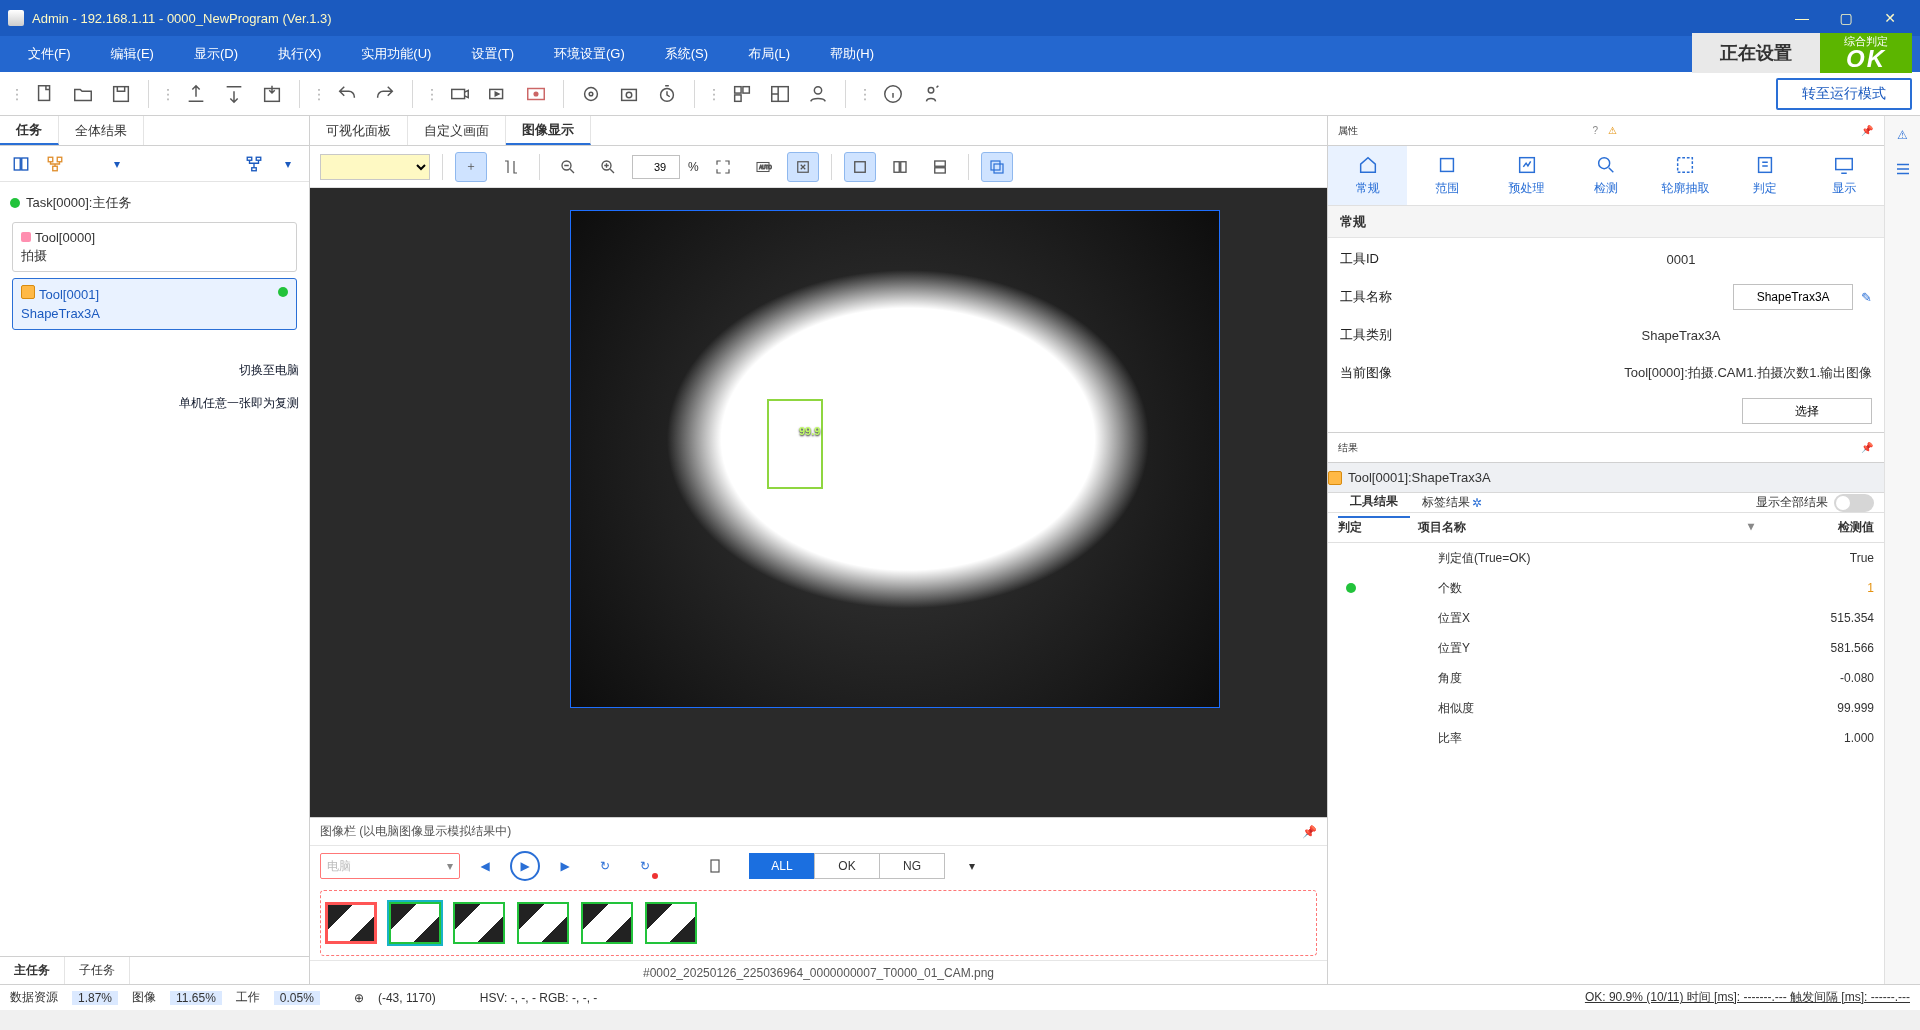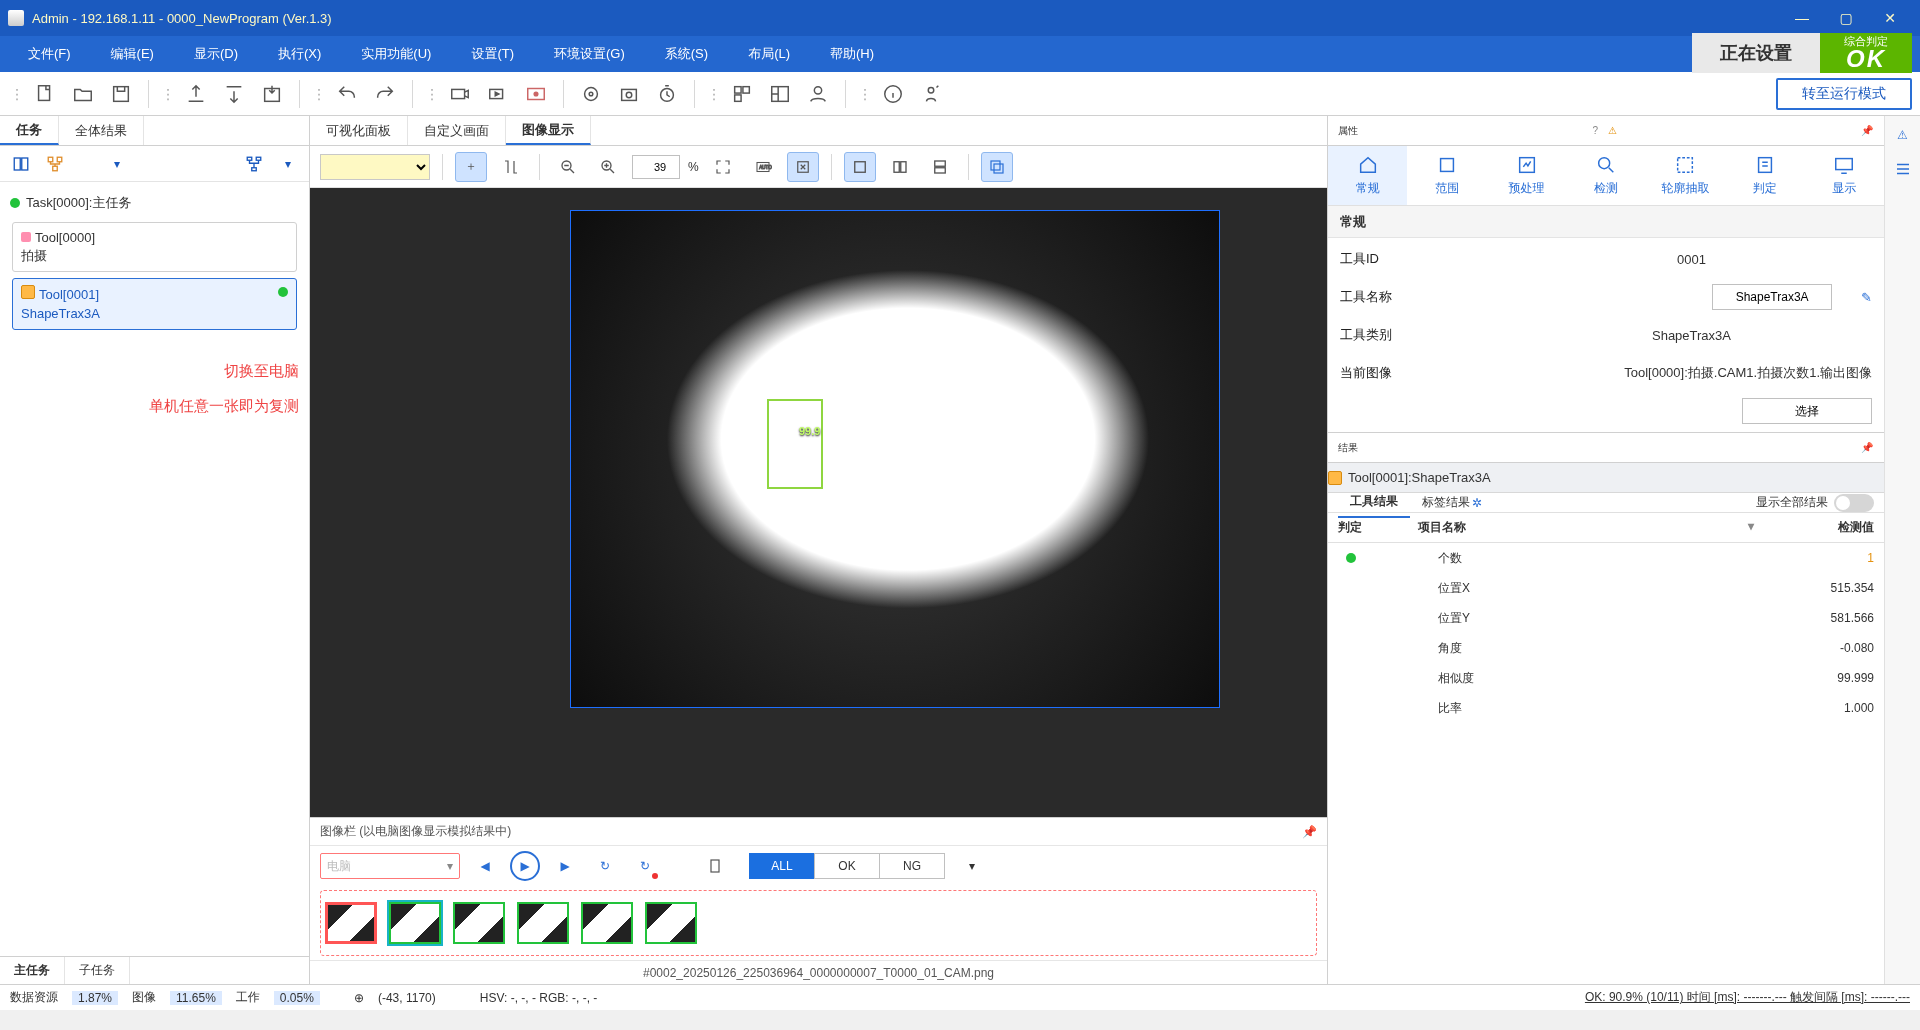--- a/index.html
+++ b/index.html
@@ -40,21 +40,21 @@
 .left-tree .dot { width: 10px; height: 10px; border-radius: 50%; background: #22c33b; }
 .left-tree .tool-card { margin: 6px 4px; padding: 6px 8px; border: 1px solid #d0d0d0; border-radius: 3px; line-height: 1.4; cursor: pointer; }
 .left-tree .tool-card.selected { border: 1px solid #2a6fd6; background: #e9f2ff; color: #1b5abf; position: relative; }
 .left-tree .tool-card .pink { display:inline-block; width:10px;height:10px; background:#ff8fb0; margin-right:4px; border-radius:2px;}
 .left-tree .tool-card .orange { display:inline-block; width:14px;height:14px; background:#ffb946; margin-right:4px; border-radius:2px; border:1px solid #d88b10;}
 .left-tree .tool-card .sdot { position:absolute; right:8px; top:8px; width:10px;height:10px;border-radius:50%; background:#22c33b;}
 .left-bottom-tabs { margin-top:auto; height:28px; border-top:1px solid #d0d0d0; display:flex;}
 .left-bottom-tabs .btab{padding:0 14px;display:flex;align-items:center;font-size:12px;cursor:pointer;border-right:1px solid #e4e4e4;}
 .left-bottom-tabs .btab.active{font-weight:bold;}
 .left-annotations { padding: 8px 10px; text-align: right;}
-.left-annotations div{ color:#ef4444; font-size:15px; margin:10px 0;}
+.left-annotations div{ color:#0f172a; font-size:12px; margin:10px 0;}
 
 .center-panel { flex:1; background:#fff; display:flex; flex-direction:column; border-right:1px solid #d0d0d0;}
 .center-tabs {height:30px; display:flex; border-bottom:1px solid #d0d0d0;}
 .center-tabs .tab{padding:0 16px;display:flex;align-items:center;font-size:13px;cursor:pointer;border-right:1px solid #e4e4e4;}
 .center-tabs .tab.active{font-weight:bold;border-bottom:2px solid #2a6fd6;}
 .center-tb{height:42px;border-bottom:1px solid #e0e0e0;display:flex;align-items:center;padding:0 10px;gap:8px;}
 .center-tb select{height:26px;padding:12px 8px;border:1px solid #c8c8c8;font-size:12px;background:#fef9c3;}
 .center-tb .cb{width:32px;height:30px;display:flex;align-items:center;justify-content:center;border-radius:3px;cursor:pointer;color:#555;}
 .center-tb .cb.on{background:#cfe3ff;border:1px solid #8fb8ee;}
 .center-tb .sep2{width:1px;height:26px;background:#d8d8d8;margin:0 4px;}
@@ -90,21 +90,21 @@
 .right-panel{width:556px;background:#fff;display:flex;flex-direction:column;}
 .rp-hdr{height:30px;border-bottom:1px solid #d0d0d0;display:flex;align-items:center;padding:0 10px;font-size:10px;}
 .rp-hdr .pin{margin-left:auto;color:#888;cursor:pointer;}
 .rp-hdr .help{color:#888;margin-right:10px;cursor:pointer;}
 .prop-tabs{height:60px;display:flex;border-bottom:1px solid #e0e0e0;}
 .prop-tabs .pt{flex:1;display:flex;flex-direction:column;align-items:center;justify-content:center;gap:4px;cursor:pointer;color:#2a6fd6;font-size:12px;}
 .prop-tabs .pt.active{background:#e9f2ff;}
 .prop-tabs .pt svg{width:22px;height:22px;}
 .section-hdr{height:32px;background:#f5f5f5;border-bottom:1px solid #e4e4e4;display:flex;align-items:center;padding:0 12px;font-weight:bold;font-size:13px;}
 .prop-rows{padding:2px 0;}
-.prop-row{height:38px;display:flex;align-items:center;padding:0 12px;font-size:13px;gap:21px;}
+.prop-row{height:38px;display:flex;align-items:center;padding:0 12px;font-size:13px;}
 .prop-row .k{width:150px;color:#222;}
 .prop-row .v{flex:1;text-align:center;color:#333;}
 .prop-row .vr{flex:1;text-align:right;color:#333;}
 .prop-row input{width:120px;height:26px;border:1px solid #c0c0c0;text-align:center;font-size:12px;}
 .prop-row .edit-ic{margin-left:8px;color:#2a6fd6;cursor:pointer;}
 .prop-row .sel-btn{width:130px;height:26px;border:1px solid #c0c0c0;background:#fff;font-size:12px;cursor:pointer;}
 
 .result-area{border-top:1px solid #d0d0d0;display:flex;flex-direction:column;flex:1;}
 .result-tool{height:30px;background:#eef0f3;border-bottom:1px solid #d8d8d8;display:flex;align-items:center;padding:0 0;gap:6px;font-size:13px;}
 .result-tool .orange{width:14px;height:14px;background:#ffb946;border:1px solid #d88b10;border-radius:2px;}
@@ -576,20 +576,25 @@
           <div class="toggle"></div>
         </div>
       </div>
       <div class="res-table">
         <div class="thead">
           <div class="c1">判定</div>
           <div class="c2"><span>项目名称</span><span style="float:right;color:#888"> ▾</span></div>
           <div class="c3">检测值</div>
         </div>
         <div id="res-rows">
+            <div class="trow">
+              <div class="c1"></div>
+              <div class="c2">判定值(True=OK)</div>
+              <div class="c3 ">True</div>
+            </div>
             <div class="trow">
               <div class="c1">
                 <span class="gd"></span>
               </div>
               <div class="c2">个数</div>
               <div class="c3 orange-v">1</div>
             </div>
             <div class="trow">
               <div class="c1"></div>
               <div class="c2">位置X</div>

